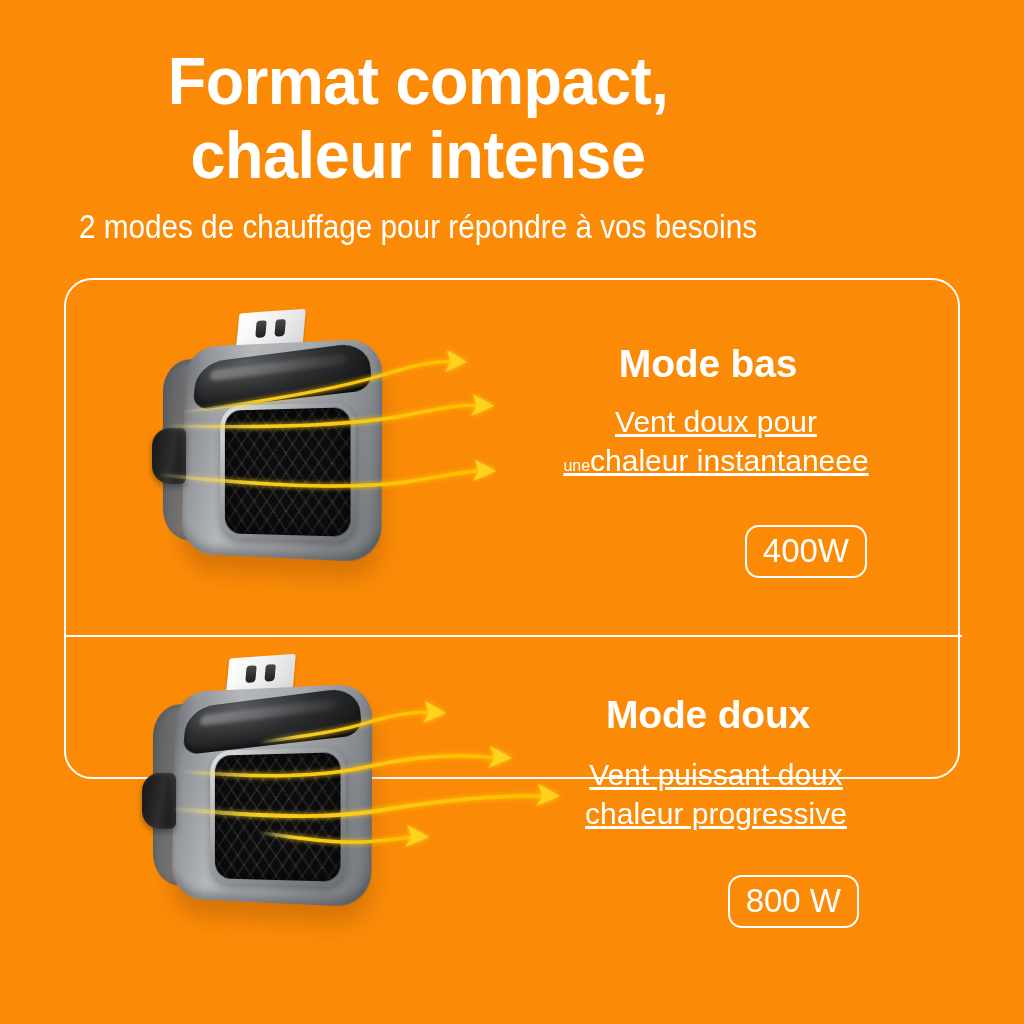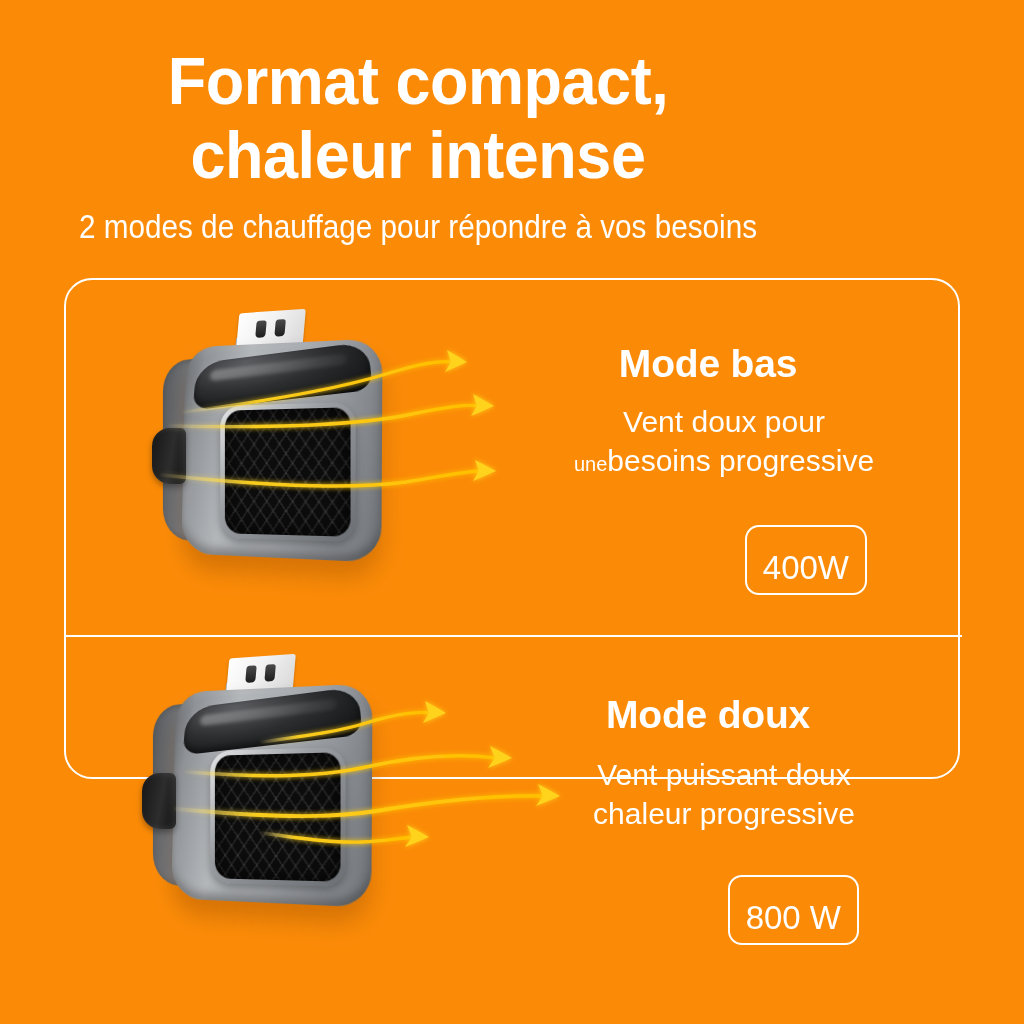--- a/index.html
+++ b/index.html
@@ -263,43 +263,44 @@
     font-size: 39px;
     font-weight: bold;
     color: #ffffff;
     letter-spacing: -0.2px;
   }
   .row-low .mode-title  { top: 62px; }
   .row-high .mode-title { top: 56px; }
 
   .mode-desc {
     position: absolute;
-    right: 22px;
+    right: 30px;
     width: 400px;
     font-size: 30px;
     line-height: 39px;
     color: #ffffff;
     font-weight: normal;
+    text-decoration: underline;
   }
   .row-low .mode-desc  { top: 122px; }
   .row-high .mode-desc { top: 118px; }
 
   .desc-line { display: block; }
-  .desc-prefix { font-size: 20px; }
+  .desc-prefix { font-size: 16px; }
 
   .badge {
     position: absolute;
     border: 2px solid #ffffff;
     border-radius: 14px;
     color: #ffffff;
     font-size: 33px;
     line-height: 45px;
     text-align: center;
     box-sizing: border-box;
-    padding: 18px 16px 3px 16px;
+    padding: 1px 16px 3px 16px;
   }
   .row-low .badge  { right: 79px; top: 245px; }
   .row-high .badge { right: 87px; top: 238px; }
 </style>
 </head>
 <body>
 
 <div class="page">
 
   <div class="header">
@@ -356,21 +357,21 @@
             <path d="M409,180 L430,191 L407,201 L413,191 Z"></path>
           </g>
         </svg>
 
       </div>
 
       <div class="mode-text">
         <div class="mode-title">Mode bas</div>
         <div class="mode-desc">
           <span class="desc-line">Vent doux pour</span>
-          <span class="desc-line"><span class="desc-prefix">une</span><span>besoins progressive</span></span>
+          <span class="desc-line"><span class="desc-prefix">une</span><span>chaleur instantaneee</span></span>
         </div>
         <div class="badge">400W</div>
       </div>
 
     </div>
 
     <div class="mode-row row-high">
 
       <div class="product-stage">
 

